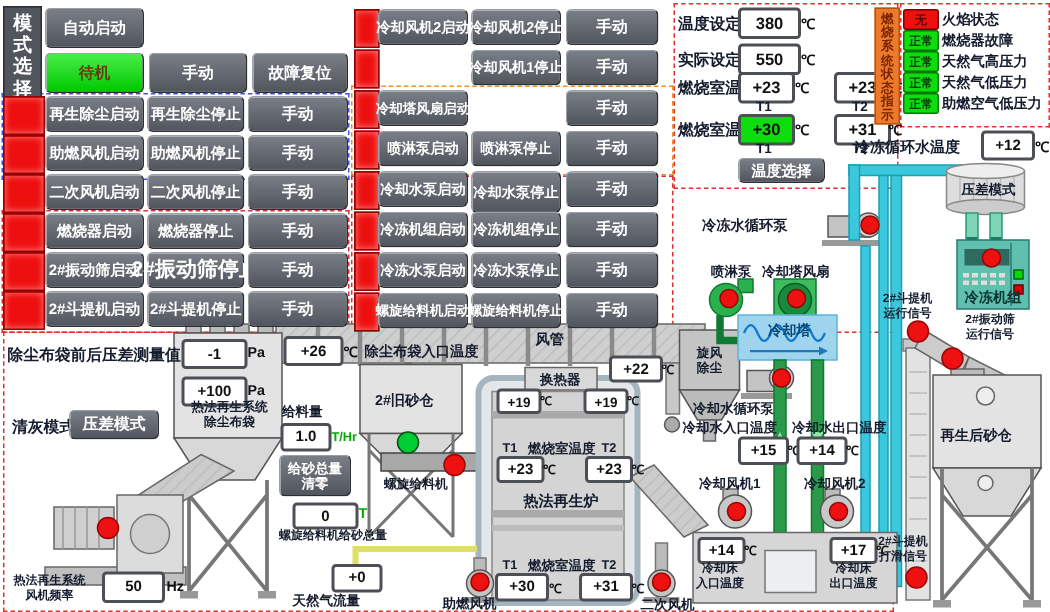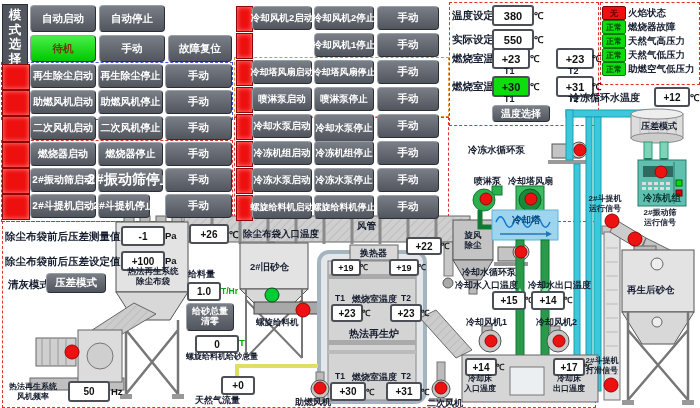--- a/index.html
+++ b/index.html
@@ -1,21 +1,21 @@
 <!DOCTYPE html>
 <html><head>
 <meta charset="utf-8">
 <style>
   html,body{margin:0;padding:0;background:#fff}
   #screen{position:relative;width:700px;height:408px;background:#fff;overflow:hidden;
           font-family:"Liberation Sans",sans-serif;color:#111}
   .btn{position:absolute;display:flex;align-items:center;justify-content:center;
        background:linear-gradient(#7a7f87,#51555d);color:#fff;
        border:1px solid;border-color:#9aa0a8 #2b2e33 #2b2e33 #9aa0a8;border-radius:4px;
-       font-weight:bold;font-size:10.5px;padding:4px;cursor:pointer;font-family:Liberation Mono, monospace;white-space:nowrap}
+       font-weight:bold;font-size:10.5px;padding:4px;cursor:pointer;font-family:Liberation Sans, sans-serif;white-space:nowrap}
   .btn.green{background:linear-gradient(#49ee49,#00c800);color:#6b3a10}
   .btn.sm{font-size:9px;line-height:10px}
   .ind{position:absolute;background:#ee0f0f;border:1px solid #8f0606;box-shadow:inset 0 0 5px #ff8a8a}
   .vbox{position:absolute;display:flex;align-items:center;justify-content:center;background:#fff;
         border:2px solid #4c5056;border-radius:3px;font-weight:bold;font-size:11px;color:#111}
   .vbox.green{background:#0ddd0d}
   .vbox.sm{font-size:10px}
   .lbl{position:absolute;color:#141c2e;font-weight:bold;white-space:nowrap}
   .pre{white-space:pre-line;text-align:center}
   .unit{position:absolute;font-weight:bold;color:#111;font-size:9.5px}
@@ -247,21 +247,20 @@
       <circle cx="559" cy="341" r="6"></circle>
         <circle cx="661" cy="172" r="6"></circle>
         <circle cx="612" cy="221" r="7"></circle>
       <circle cx="635" cy="239" r="7"></circle>
         <circle cx="611" cy="385" r="7"></circle>
     </g>
   </svg>
 
   <div class="vtitle" style="left:2px;top:4px;width:24px;height:59px;font-size:12.5px;line-height:14.5px;padding-top:3px">模式选择</div>
   <button class="btn" style="left:30px;top:5px;width:66px;height:27px">自动启动</button>
-  <button class="btn" style="left:99px;top:5px;width:66px;height:27px">自动停止</button>
   <button class="btn green" style="left:30px;top:35px;width:66px;height:27px">待机</button>
   <button class="btn" style="left:99px;top:35px;width:66px;height:27px">手动</button>
   <button class="btn" style="left:168px;top:35px;width:64px;height:27px">故障复位</button>
 
   <div class="ind" style="left:2px;top:64px;width:26px;height:24px"></div>
   <button class="btn" style="left:30px;top:64px;width:66px;height:24px;font-size:10px">再生除尘启动</button>
   <button class="btn" style="left:98px;top:64px;width:65px;height:24px;font-size:10px">再生除尘停止</button>
   <button class="btn" style="left:165px;top:64px;width:67px;height:24px">手动</button>
 
   <div class="ind" style="left:2px;top:90px;width:26px;height:24px"></div>
@@ -279,35 +278,34 @@
   <button class="btn" style="left:98px;top:142px;width:65px;height:24px;font-size:10px">燃烧器停止</button>
   <button class="btn" style="left:165px;top:142px;width:67px;height:24px">手动</button>
 
   <div class="ind" style="left:2px;top:168px;width:26px;height:24px"></div>
   <button class="btn" style="left:30px;top:168px;width:66px;height:24px;font-size:10px">2#振动筛启动</button>
   <button class="btn" style="left:98px;top:168px;width:65px;height:24px;font-size:14px">2#振动筛停止</button>
   <button class="btn" style="left:165px;top:168px;width:67px;height:24px">手动</button>
 
   <div class="ind" style="left:2px;top:194px;width:26px;height:24px"></div>
   <button class="btn" style="left:30px;top:194px;width:66px;height:24px;font-size:10px">2#斗提机启动</button>
-  <button class="btn" style="left:98px;top:194px;width:52px;height:24px;font-size:10px">2#斗提机停止</button>
+  <button class="btn" style="left:98px;top:194px;width:65px;height:24px;font-size:10px">2#斗提机停止</button>
   <button class="btn" style="left:165px;top:194px;width:67px;height:24px">手动</button>
 
   <div class="ind" style="left:236px;top:6px;width:15px;height:24px"></div>
   <button class="btn" style="left:252px;top:6px;width:60px;height:24px;font-size:9.5px">冷却风机2启动</button>
   <button class="btn" style="left:314px;top:6px;width:60px;height:24px;font-size:9.5px">冷却风机2停止</button>
   <button class="btn" style="left:377px;top:6px;width:62px;height:24px">手动</button>
 
   <div class="ind" style="left:236px;top:33px;width:15px;height:24px"></div>
   <button class="btn" style="left:314px;top:33px;width:60px;height:24px;font-size:9.5px">冷却风机1停止</button>
   <button class="btn" style="left:377px;top:33px;width:62px;height:24px">手动</button>
 
   <div class="ind" style="left:236px;top:60px;width:15px;height:24px"></div>
   <button class="btn" style="left:252px;top:60px;width:60px;height:24px;font-size:9px">冷却塔风扇启动</button>
-  <button class="btn" style="left:314px;top:60px;width:60px;height:24px;font-size:9px">冷却塔风扇停止</button>
   <button class="btn" style="left:377px;top:60px;width:62px;height:24px">手动</button>
 
   <div class="ind" style="left:236px;top:87px;width:15px;height:24px"></div>
   <button class="btn" style="left:252px;top:87px;width:60px;height:24px;font-size:9.5px">喷淋泵启动</button>
   <button class="btn" style="left:314px;top:87px;width:60px;height:24px;font-size:9.5px">喷淋泵停止</button>
   <button class="btn" style="left:377px;top:87px;width:62px;height:24px">手动</button>
 
   <div class="ind" style="left:236px;top:114px;width:15px;height:24px"></div>
   <button class="btn" style="left:252px;top:114px;width:60px;height:24px;font-size:9.5px">冷却水泵启动</button>
   <button class="btn" style="left:314px;top:114px;width:60px;height:28px;font-size:9.5px">冷却水泵停止</button>
@@ -346,40 +344,40 @@
 
   <div class="lbl" style="left:452px;top:80px;font-size:10.5px">燃烧室温度</div>
   <div class="vbox green" style="left:492px;top:76px;width:34px;height:17px">+30</div>
   <span class="unit" style="left:530px;top:80px">℃</span>
   <div class="vbox" style="left:556px;top:76px;width:34px;height:17px">+31</div>
   <span class="unit" style="left:592px;top:80px">℃</span>
   <span class="lbl" style="left:504px;top:94px;font-size:9px">T1</span>
   <span class="lbl" style="left:568px;top:94px;font-size:9px">T2</span>
   <button class="btn" style="left:492px;top:105px;width:58px;height:17px;font-size:10px">温度选择</button>
 
+  <div class="otitle" style="left:583px;top:5px;width:15px;height:74px;font-size:8.5px;line-height:9.2px;padding-top:2px">燃烧系统状态指示</div>
   <div class="st red" style="left:602px;top:6px;width:22px;height:12px">无</div>
   <div class="lbl" style="left:628px;top:7px;font-size:9.5px">火焰状态</div>
   <div class="st green" style="left:602px;top:20px;width:22px;height:12px">正常</div>
   <div class="lbl" style="left:628px;top:21px;font-size:9.5px">燃烧器故障</div>
   <div class="st green" style="left:602px;top:34px;width:22px;height:12px">正常</div>
   <div class="lbl" style="left:628px;top:35px;font-size:9.5px">天然气高压力</div>
   <div class="st green" style="left:602px;top:48px;width:22px;height:12px">正常</div>
   <div class="lbl" style="left:628px;top:49px;font-size:9.5px">天然气低压力</div>
   <div class="st green" style="left:602px;top:62px;width:22px;height:12px">正常</div>
   <div class="lbl" style="left:628px;top:63px;font-size:9.5px">助燃空气低压力</div>
 
   <div class="lbl" style="left:570px;top:91px;font-size:10px">冷冻循环水温度</div>
   <div class="vbox sm" style="left:654px;top:87px;width:32px;height:16px">+12</div>
   <span class="unit" style="left:690px;top:91px">℃</span>
 
   <div class="lbl" style="left:5px;top:230px;font-size:10.5px">除尘布袋前后压差测量值</div>
   <div class="vbox sm" style="left:121px;top:226px;width:40px;height:16px">-1</div>
   <span class="unit" style="left:165px;top:230px">Pa</span>
 
-  <div class="lbl" style="left:5px;top:255px;font-size:10.5px">除尘布袋前后压差设定值</div>
   <div class="vbox sm" style="left:121px;top:251px;width:40px;height:16px">+100</div>
   <span class="unit" style="left:165px;top:255px">Pa</span>
 
   <div class="lbl" style="left:8px;top:278px;font-size:10.5px">清灰模式</div>
   <button class="btn" style="left:46px;top:273px;width:60px;height:20px;font-size:10.5px">压差模式</button>
 
   <div class="lbl pre" style="left:118px;top:266px;width:70px;font-size:8.5px;line-height:10px">热法再生系统
 除尘布袋</div>
 
   <div class="lbl pre" style="left:2px;top:382px;width:62px;font-size:8px;line-height:9.5px">热法再生系统

